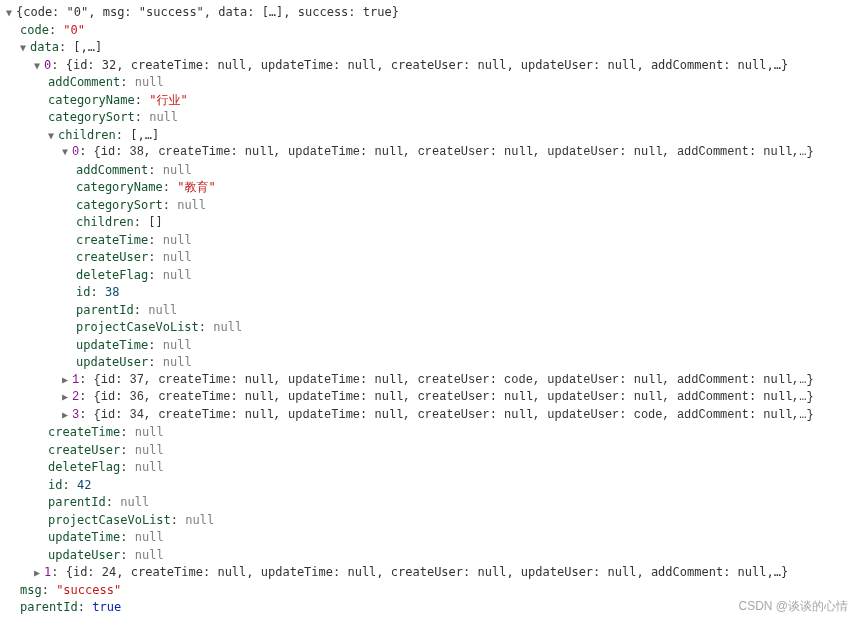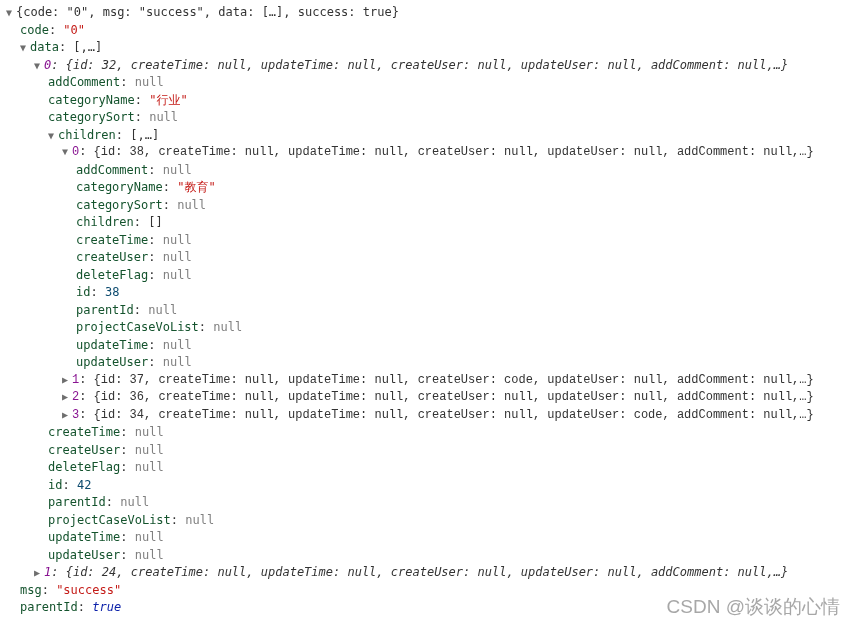--- a/index.html
+++ b/index.html
@@ -26,34 +26,34 @@
       user-select: none;
     }
     .toggle.expanded::before { content: "▼"; }
     .toggle.collapsed::before { content: "▶"; }
     .key { color: #14532d; }
     .key-idx { color: #881391; }
     .colon { color: #333; }
     .str { color: #c41a16; }
     .num { color: #0c4a6e; }
     .null { color: #808080; text-align: right; }
-    .bool { color: #0d22aa; font-style: italic; }
+    .bool { color: #0d22aa; }
     .punc { color: #333; }
     .preview { color: #333; }
     .watermark {
       position: absolute;
-      right: 18px;
+      right: 10px;
       bottom: 6px;
       color: rgba(120,120,120,0.65);
       font-family: -apple-system, sans-serif;
-      font-size: 19px;
+      font-size: 12px;
       pointer-events: none;
     }
     .i1 { padding-left: 14px; }
-    .i2 { padding-left: 28px; font-style: italic; }
+    .i2 { padding-left: 28px; }
     .i3 { padding-left: 42px; }
     .i4 { padding-left: 56px; font-family: Liberation Mono, monospace; }
     .i5 { padding-left: 70px; }
   </style>
 </head>
 <body>
 
 <div class="line"><span class="toggle expanded"></span><span class="preview">{code: "0", msg: "success", data: […], success: true}</span></div>
 
 <div class="line i1"><span class="key">code</span><span class="colon">: </span><span class="str">"0"</span></div>

